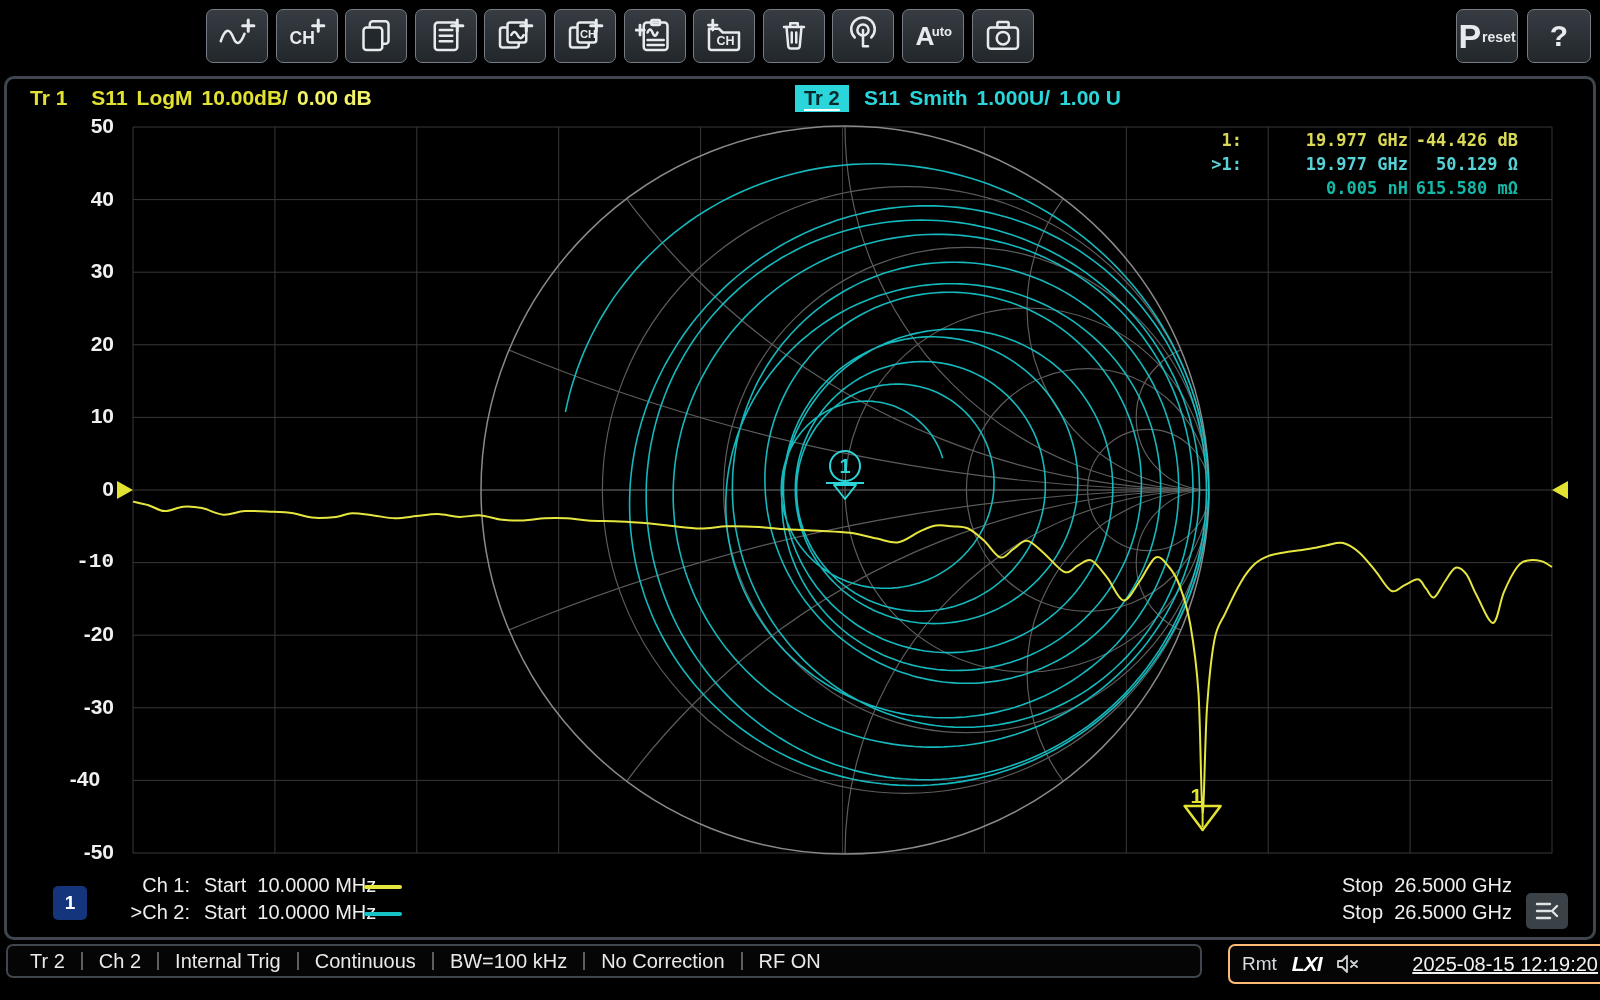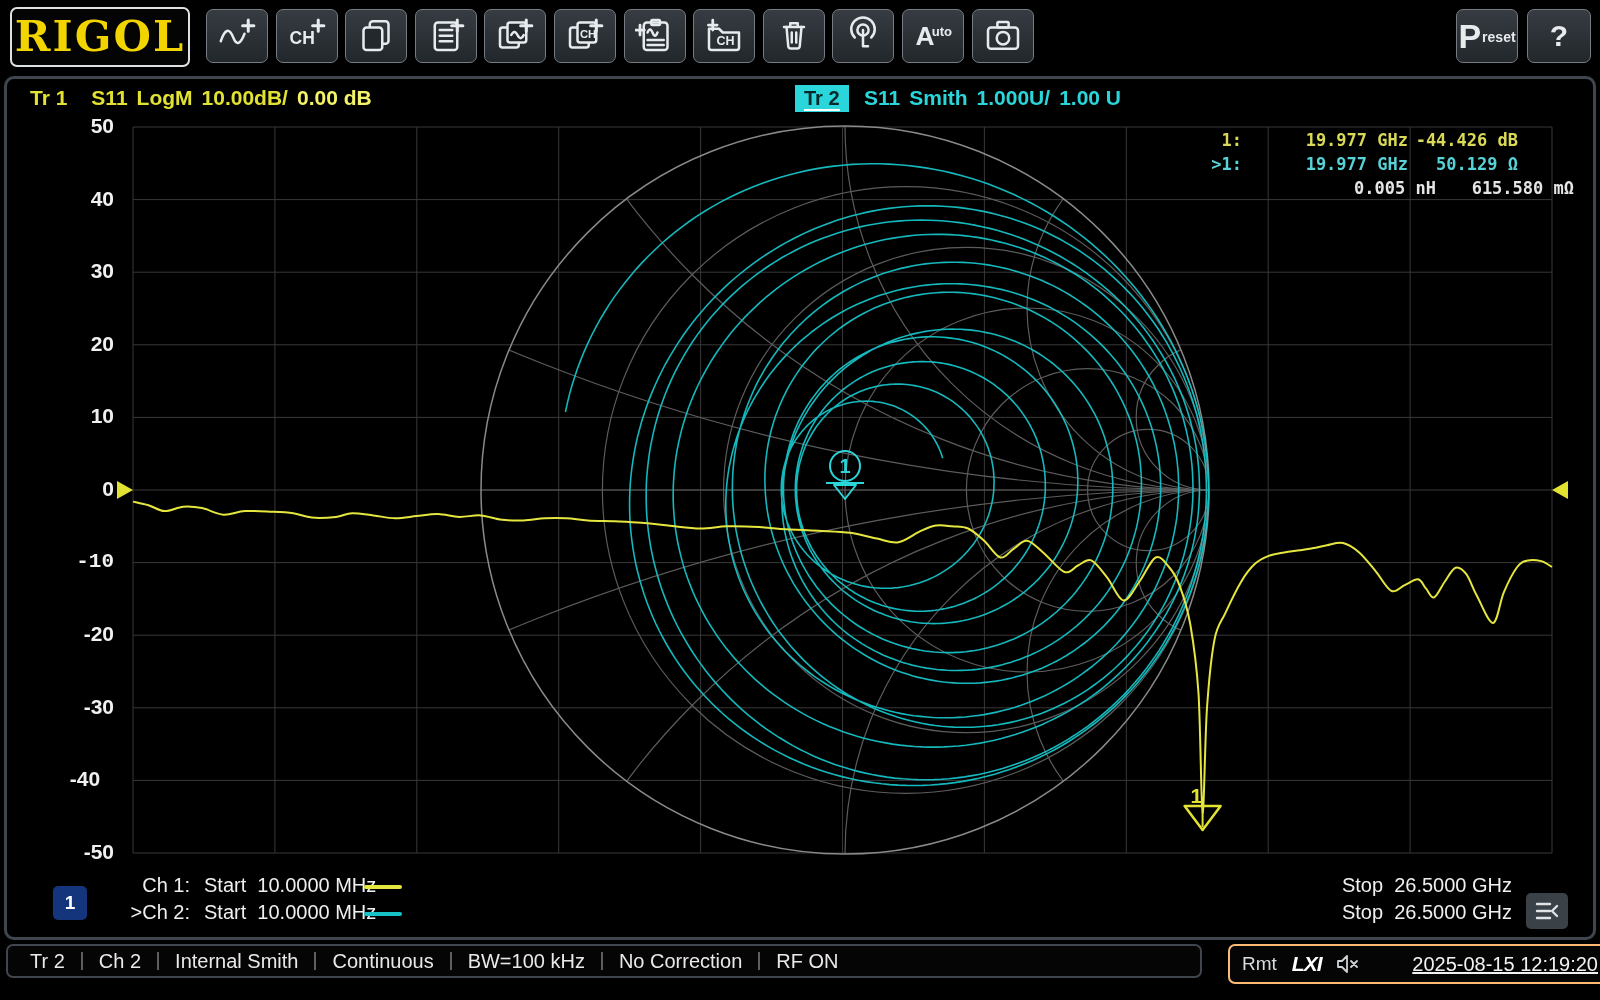--- a/index.html
+++ b/index.html
@@ -113,21 +113,20 @@
       <circle cx="845" cy="466" r="15"></circle>
       <line x1="826" y1="483" x2="864" y2="483"></line>
       <polygon points="834,485 856,485 845,499" stroke-linejoin="round"></polygon>
       <text x="845" y="473" text-anchor="middle" font-size="20" font-weight="bold" fill="#2bd6da" stroke="none" font-family="Liberation Sans,sans-serif">1</text>
     </g>
     <polygon points="117,481 133,490 117,499" fill="#e2e232"></polygon>
     <polygon points="1568,481 1552,490 1568,499" fill="#e2e232"></polygon>
   </svg>
 
 <div class="toolbar">
-  <div class="logo">RIGOL</div>
   <div id="tbButtons">
       <button class="tb-btn" style="left: 206px;">
         <span><svg viewBox="0 0 32 30" style="width: 40px; height: 38px;">
             <path d="M3 20 Q8 5 13 17 Q17 27 22 14" stroke="#e8ebee" fill="none" stroke-width="2" stroke-linecap="round" stroke-linejoin="round"></path>
             <path d="M25 3 v9 M20.5 7.5 h9" stroke="#e8ebee" stroke-width="2.4" fill="none" stroke-linecap="round"></path>
           </svg></span>
       </button>
       <button class="tb-btn" style="left: 275.6px;">
         <span><svg viewBox="0 0 32 30" style="width: 40px; height: 38px;">
             <text x="2" y="22" font-size="14" font-weight="bold" fill="#e8ebee" font-family="Liberation Sans,sans-serif">CH</text>
@@ -245,21 +244,21 @@
     <div class="mrow" style="color: rgb(217, 217, 87);">
       <span class="c-id">1:</span>
       <span class="c-freq">19.977 GHz</span>
       <span class="c-val">-44.426 dB</span>
     </div>
     <div class="mrow" style="color: rgb(87, 210, 214);">
       <span class="c-id">&gt;1:</span>
       <span class="c-freq">19.977 GHz</span>
       <span class="c-val">50.129 Ω</span>
     </div>
-    <div class="mrow" style="color: #e5e5e5; gap: 28px;">
+    <div class="mrow" style="color: #14b8a6;">
       <span class="c-id"></span>
       <span class="c-freq">0.005 nH</span>
       <span class="c-val">615.580 mΩ</span>
     </div>
   </div>
 
 <div class="chbadge">1</div>
 <div id="chrows">
     <div class="chrow" style="top: 874px;">
       <span class="lbl">Ch 1:</span>
@@ -279,21 +278,21 @@
     <path d="M3 4 h13 M3 11 h13 M3 18 h13" stroke="#dfe3e6" stroke-width="2.4" fill="none" stroke-linecap="round"></path>
     <path d="M23 6 l-5 5 l5 5" stroke="#dfe3e6" stroke-width="2.4" fill="none" stroke-linecap="round" stroke-linejoin="round"></path>
   </svg>
 </div>
 
 <div class="sb-left" id="sbItems">
     <span class="sb-item">Tr 2</span>
     <span class="sb-div"></span>
     <span class="sb-item">Ch 2</span>
     <span class="sb-div"></span>
-    <span class="sb-item">Internal Smith</span>
+    <span class="sb-item">Internal Trig</span>
     <span class="sb-div"></span>
     <span class="sb-item">Continuous</span>
     <span class="sb-div"></span>
     <span class="sb-item">BW=100 kHz</span>
     <span class="sb-div"></span>
     <span class="sb-item">No Correction</span>
     <span class="sb-div"></span>
     <span class="sb-item">RF ON</span>
   </div>
 <div class="sb-right">

